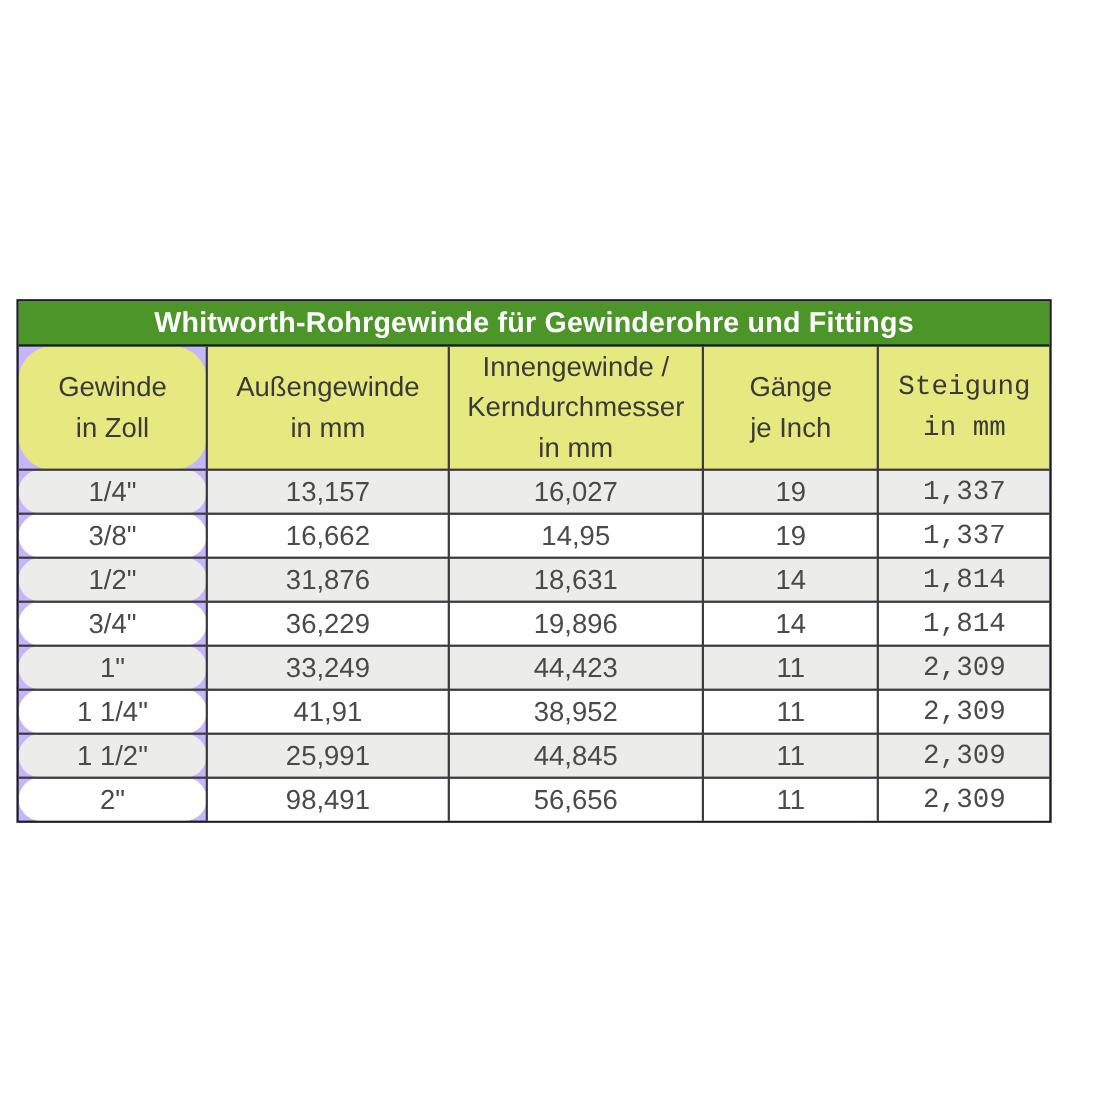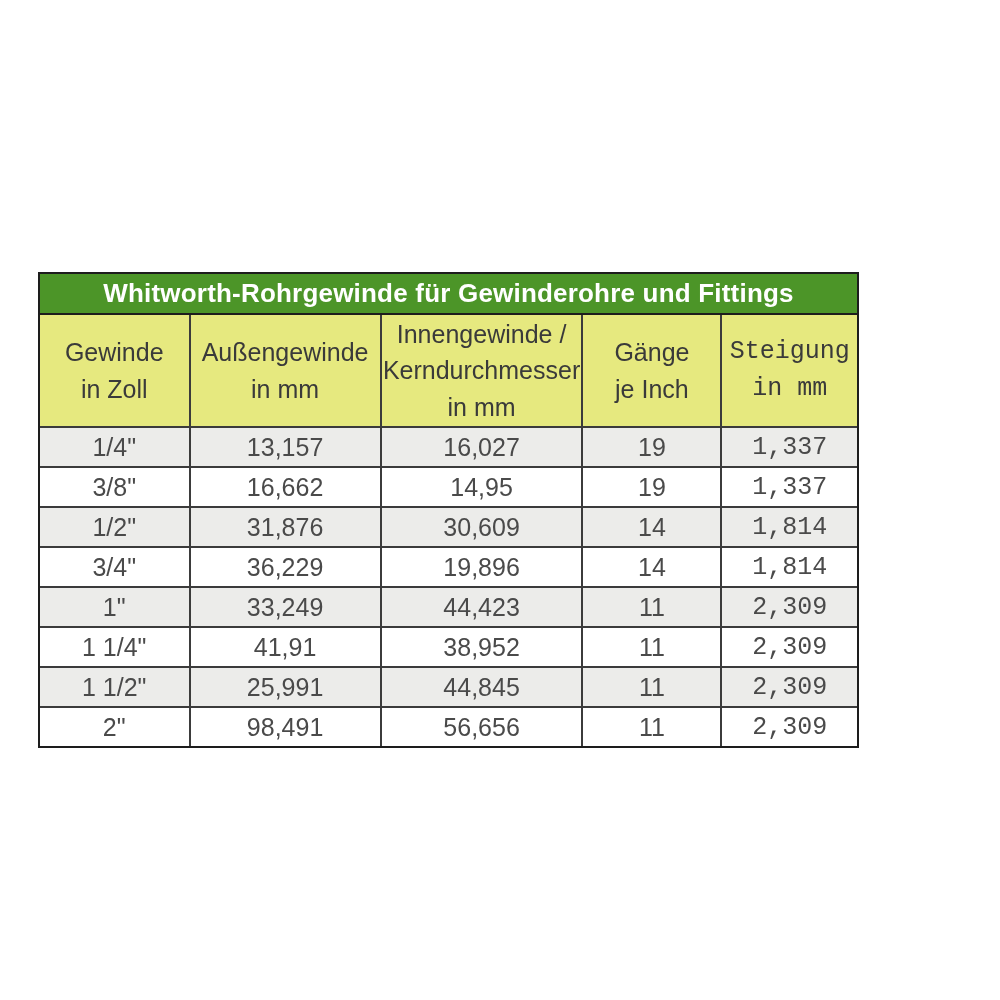--- a/index.html
+++ b/index.html
@@ -5,23 +5,23 @@
   html, body {
     margin: 0;
     padding: 0;
     width: 1000px;
     height: 1000px;
     background: #ffffff;
     font-family: "Liberation Sans", sans-serif;
   }
   .table-wrap {
     position: absolute;
-    left: 38px;
+    left: 15px;
     top: 272px;
-    width: 821px;
+    width: 941px;
     border: 2px solid #1d1d1d;
     box-sizing: border-box;
     background: #c4b5fd;
   }
   .title-bar {
     background: #4c9528;
     color: #ffffff;
     font-weight: bold;
     font-size: 26px;
     text-align: center;
@@ -54,21 +54,21 @@
   table.spec td {
     font-size: 25px;
     color: #4a4a4a;
     height: 38px;
     background: #ffffff;
   }
   table.spec tr.alt td {
     background: #ececea;
   }
   
-  table.spec tr :first-child { border-left: none; }
+  table.spec tr :first-child { border-left: none; border-radius: 30px; }
   table.spec tr :last-child { border-right: none; font-family: Liberation Mono, monospace; }
   table.spec tr:last-child td { border-bottom: none; }
   table.spec tr:first-child th { border-top: none; }
 </style>
 </head>
 <body>
 
 <div class="table-wrap">
   <div class="title-bar">Whitworth-Rohrgewinde für Gewinderohre und Fittings</div>
   <table class="spec">
@@ -103,21 +103,21 @@
     <tr>
       <td>3/8"</td>
       <td>16,662</td>
       <td>14,95</td>
       <td>19</td>
       <td>1,337</td>
     </tr>
     <tr class="alt">
       <td>1/2"</td>
       <td>31,876</td>
-      <td>30,609</td>
+      <td>18,631</td>
       <td>14</td>
       <td>1,814</td>
     </tr>
     <tr>
       <td>3/4"</td>
       <td>36,229</td>
       <td>19,896</td>
       <td>14</td>
       <td>1,814</td>
     </tr>

